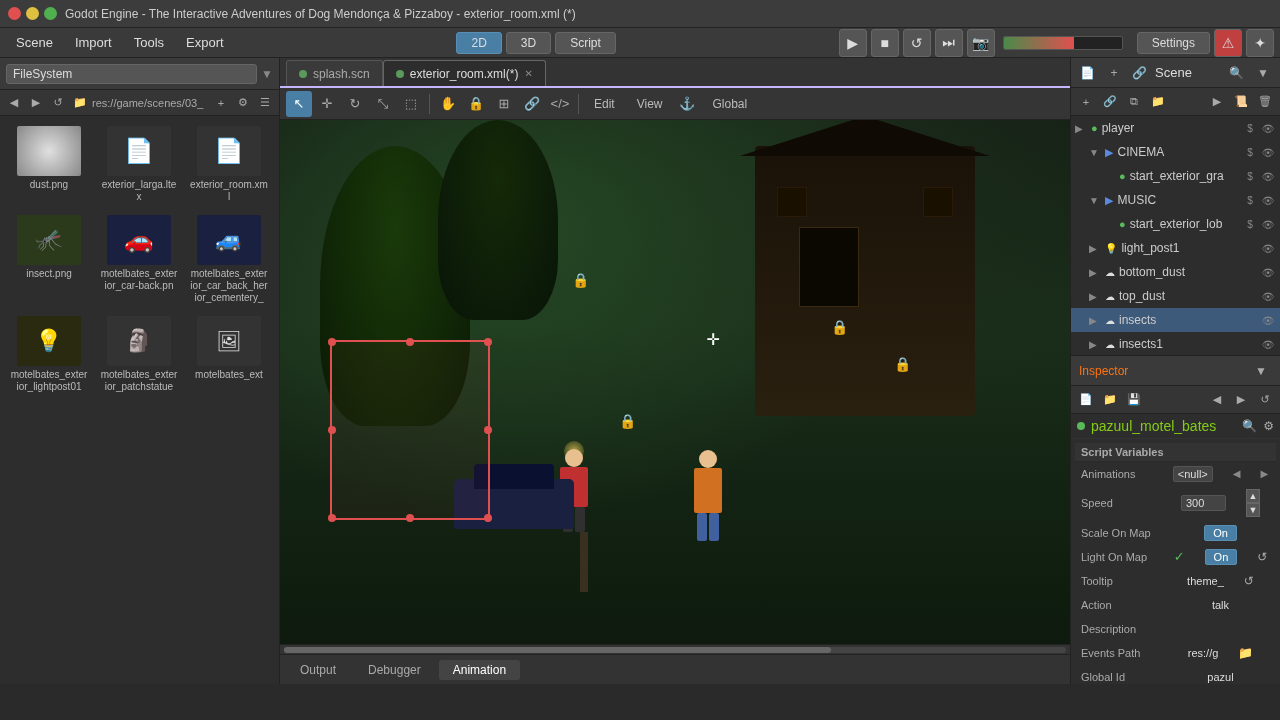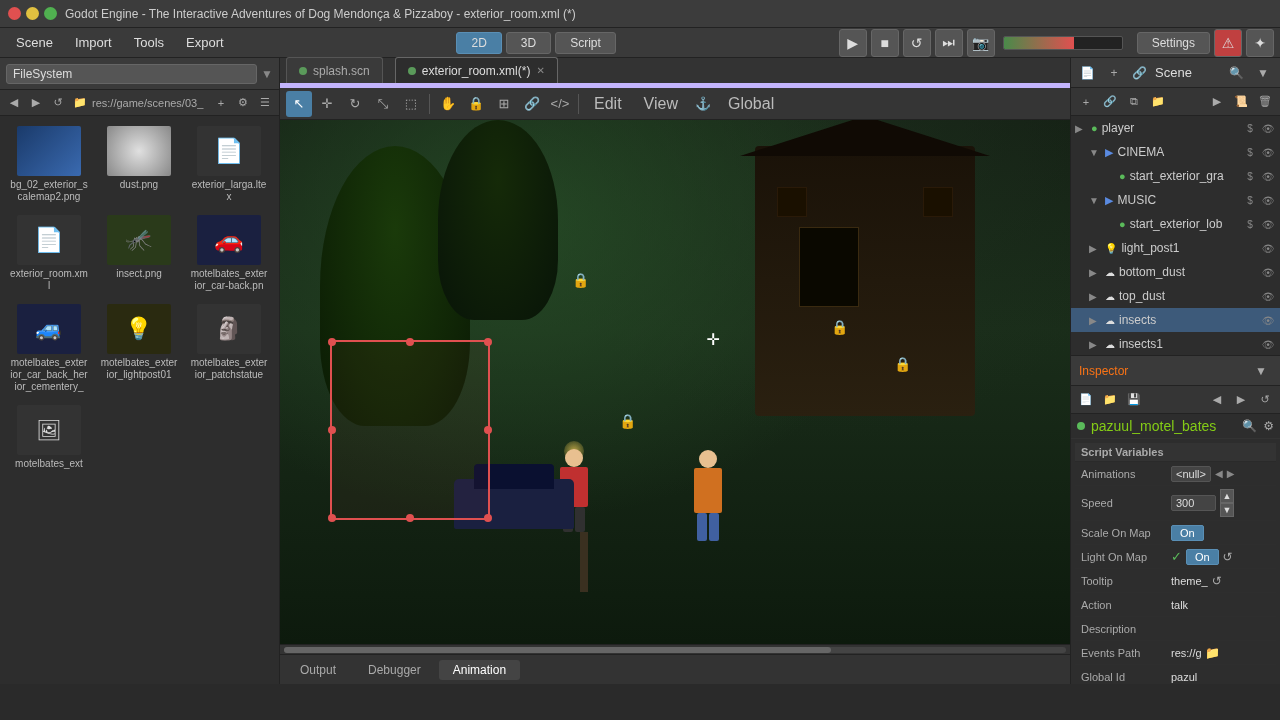--- a/index.html
+++ b/index.html
@@ -198,22 +198,22 @@
       display: flex;
       flex-direction: column;
     }
     
     #tabs {
       height: 30px;
       background: #333;
       display: flex;
       align-items: flex-end;
       padding: 0 6px;
-      border-bottom: 5px solid #c4b5fd;
-      gap: 12px;
+      border-bottom: 2px solid #c4b5fd;
+      gap: 0;
     }
     .tab {
       height: 26px;
       padding: 0 12px;
       background: #3a3a3a;
       border: 1px solid #555;
       border-bottom: none;
       border-radius: 3px 3px 0 0;
       display: flex;
       align-items: center;
@@ -252,21 +252,21 @@
       cursor: pointer;
       display: flex; align-items: center; justify-content: center;
       border-radius: 3px;
       font-size: 13px;
     }
     .et-btn.active { background: #4a7fa5; color: #fff; }
     .et-sep { width: 1px; height: 20px; background: #555; margin: 0 3px; }
     .et-label {
       padding: 2px 10px;
       color: #bbb;
-      font-size: 16px;
+      font-size: 12px;
       cursor: pointer;
     }
 
     
     #scene-canvas {
       flex: 1;
       background: #1a1a1a;
       position: relative;
       overflow: hidden;
     }
@@ -465,21 +465,22 @@
       border-bottom: 1px solid #2e2e2e;
       min-height: 24px;
     }
     .insp-key { width: 90px; color: #aaa; font-size: 11px; flex-shrink: 0; }
     .insp-val {
       flex: 1;
       color: #ddd;
       font-size: 11px;
       display: flex;
       align-items: center;
-      gap: 4px;
+      gap: 20px;
+      justify-content: center;
     }
     .insp-dropdown {
       background: #444;
       border: 1px solid #555;
       border-radius: 2px;
       padding: 1px 4px;
       color: #ddd;
       font-size: 11px;
       cursor: pointer;
     }
@@ -579,24 +580,20 @@
       <button class="fs-nav-btn">▶</button>
       <button class="fs-nav-btn">↺</button>
       <button class="fs-nav-btn">📁</button>
       <span id="fs-path">res://game/scenes/03_</span>
       <button class="fs-nav-btn">+</button>
       <button class="fs-nav-btn">⚙</button>
       <button class="fs-nav-btn">☰</button>
     </div>
     <div id="file-grid" class="scrollbar-style">
 
-    <div class="file-item">
-          <div class="file-thumb blue-thumb"></div>
-          <div class="file-name">bg_02_exterior_scalemap2.png</div>
-        </div>
         <div class="file-item">
           <div class="file-thumb white-thumb"></div>
           <div class="file-name">dust.png</div>
         </div>
         <div class="file-item">
           <div class="file-thumb dark-thumb" style="font-size: 24px;">📄</div>
           <div class="file-name">exterior_larga.lte x</div>
         </div>
         <div class="file-item">
           <div class="file-thumb dark-thumb" style="font-size: 24px;">📄</div>

